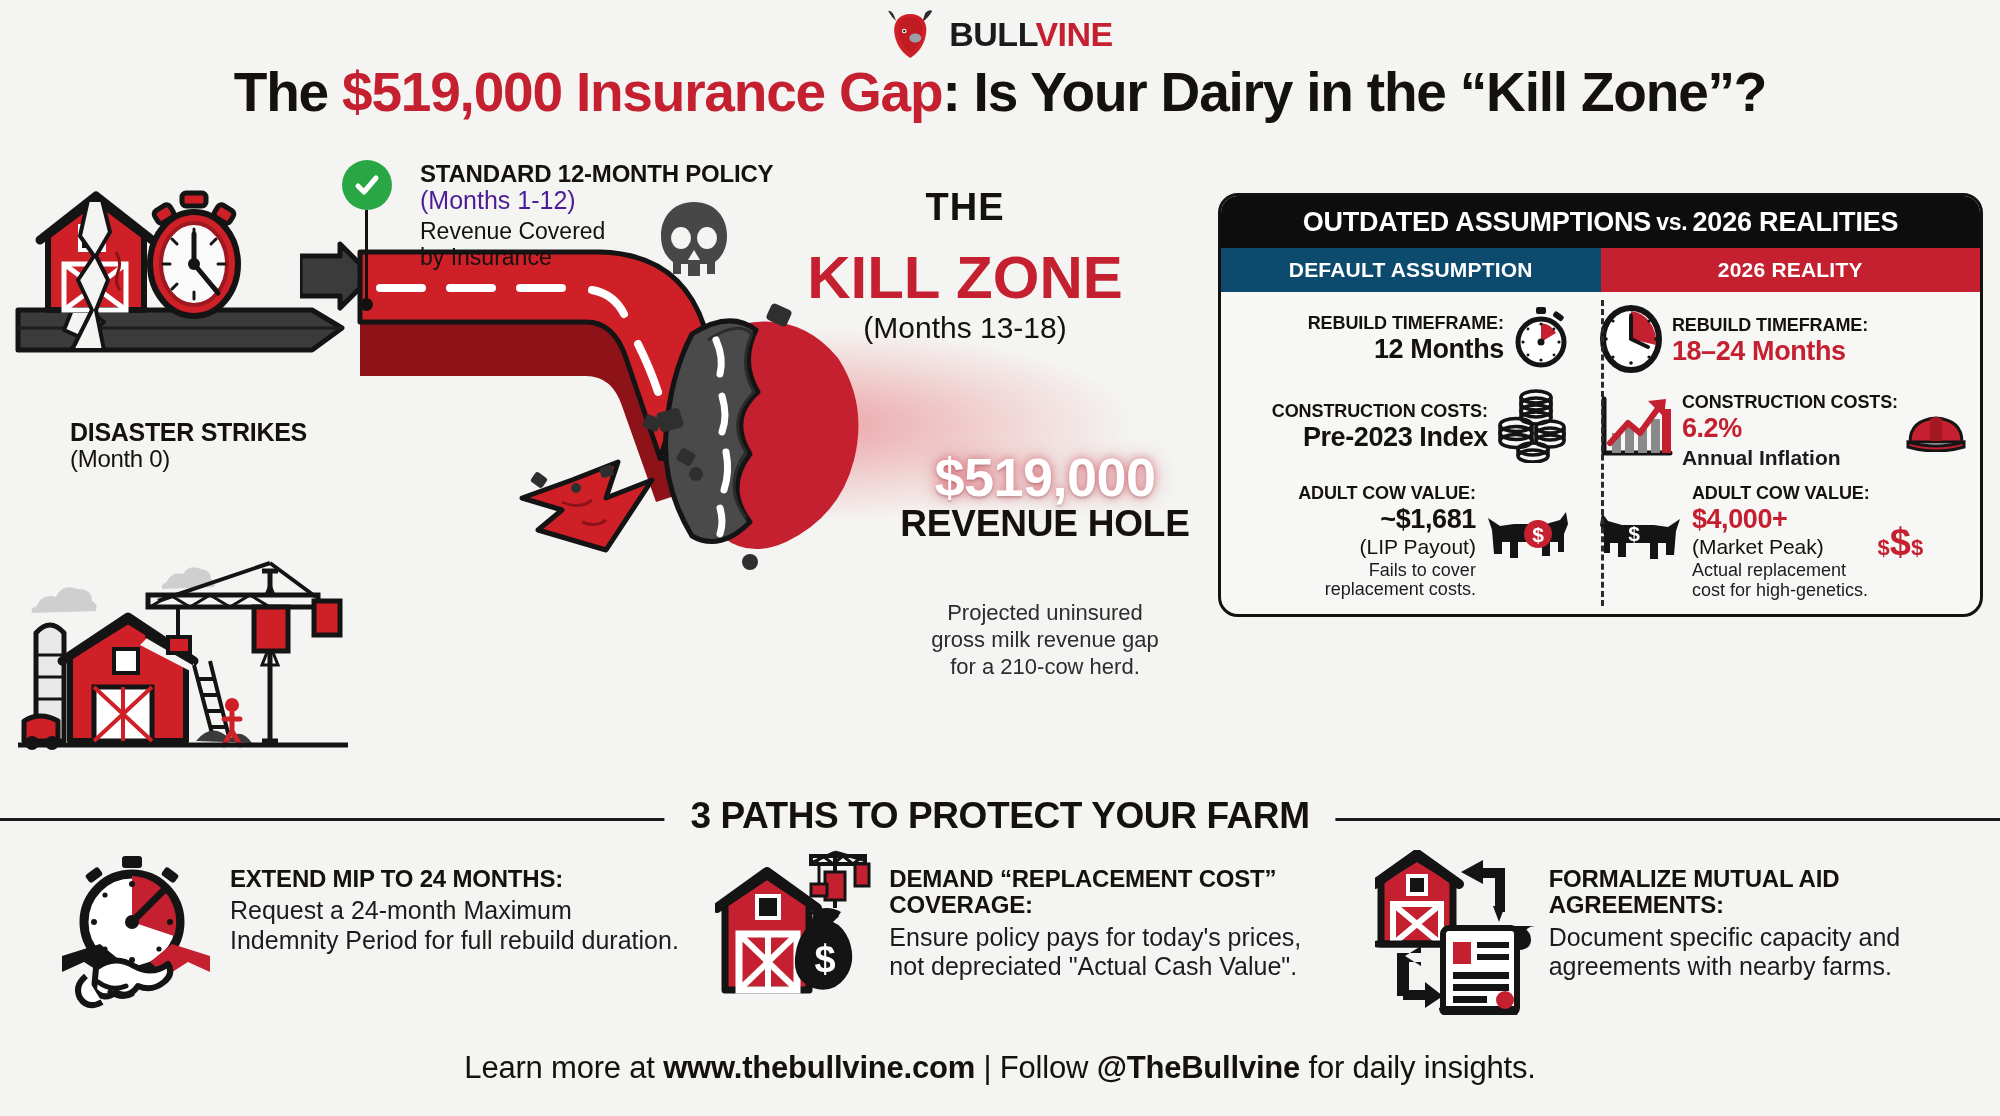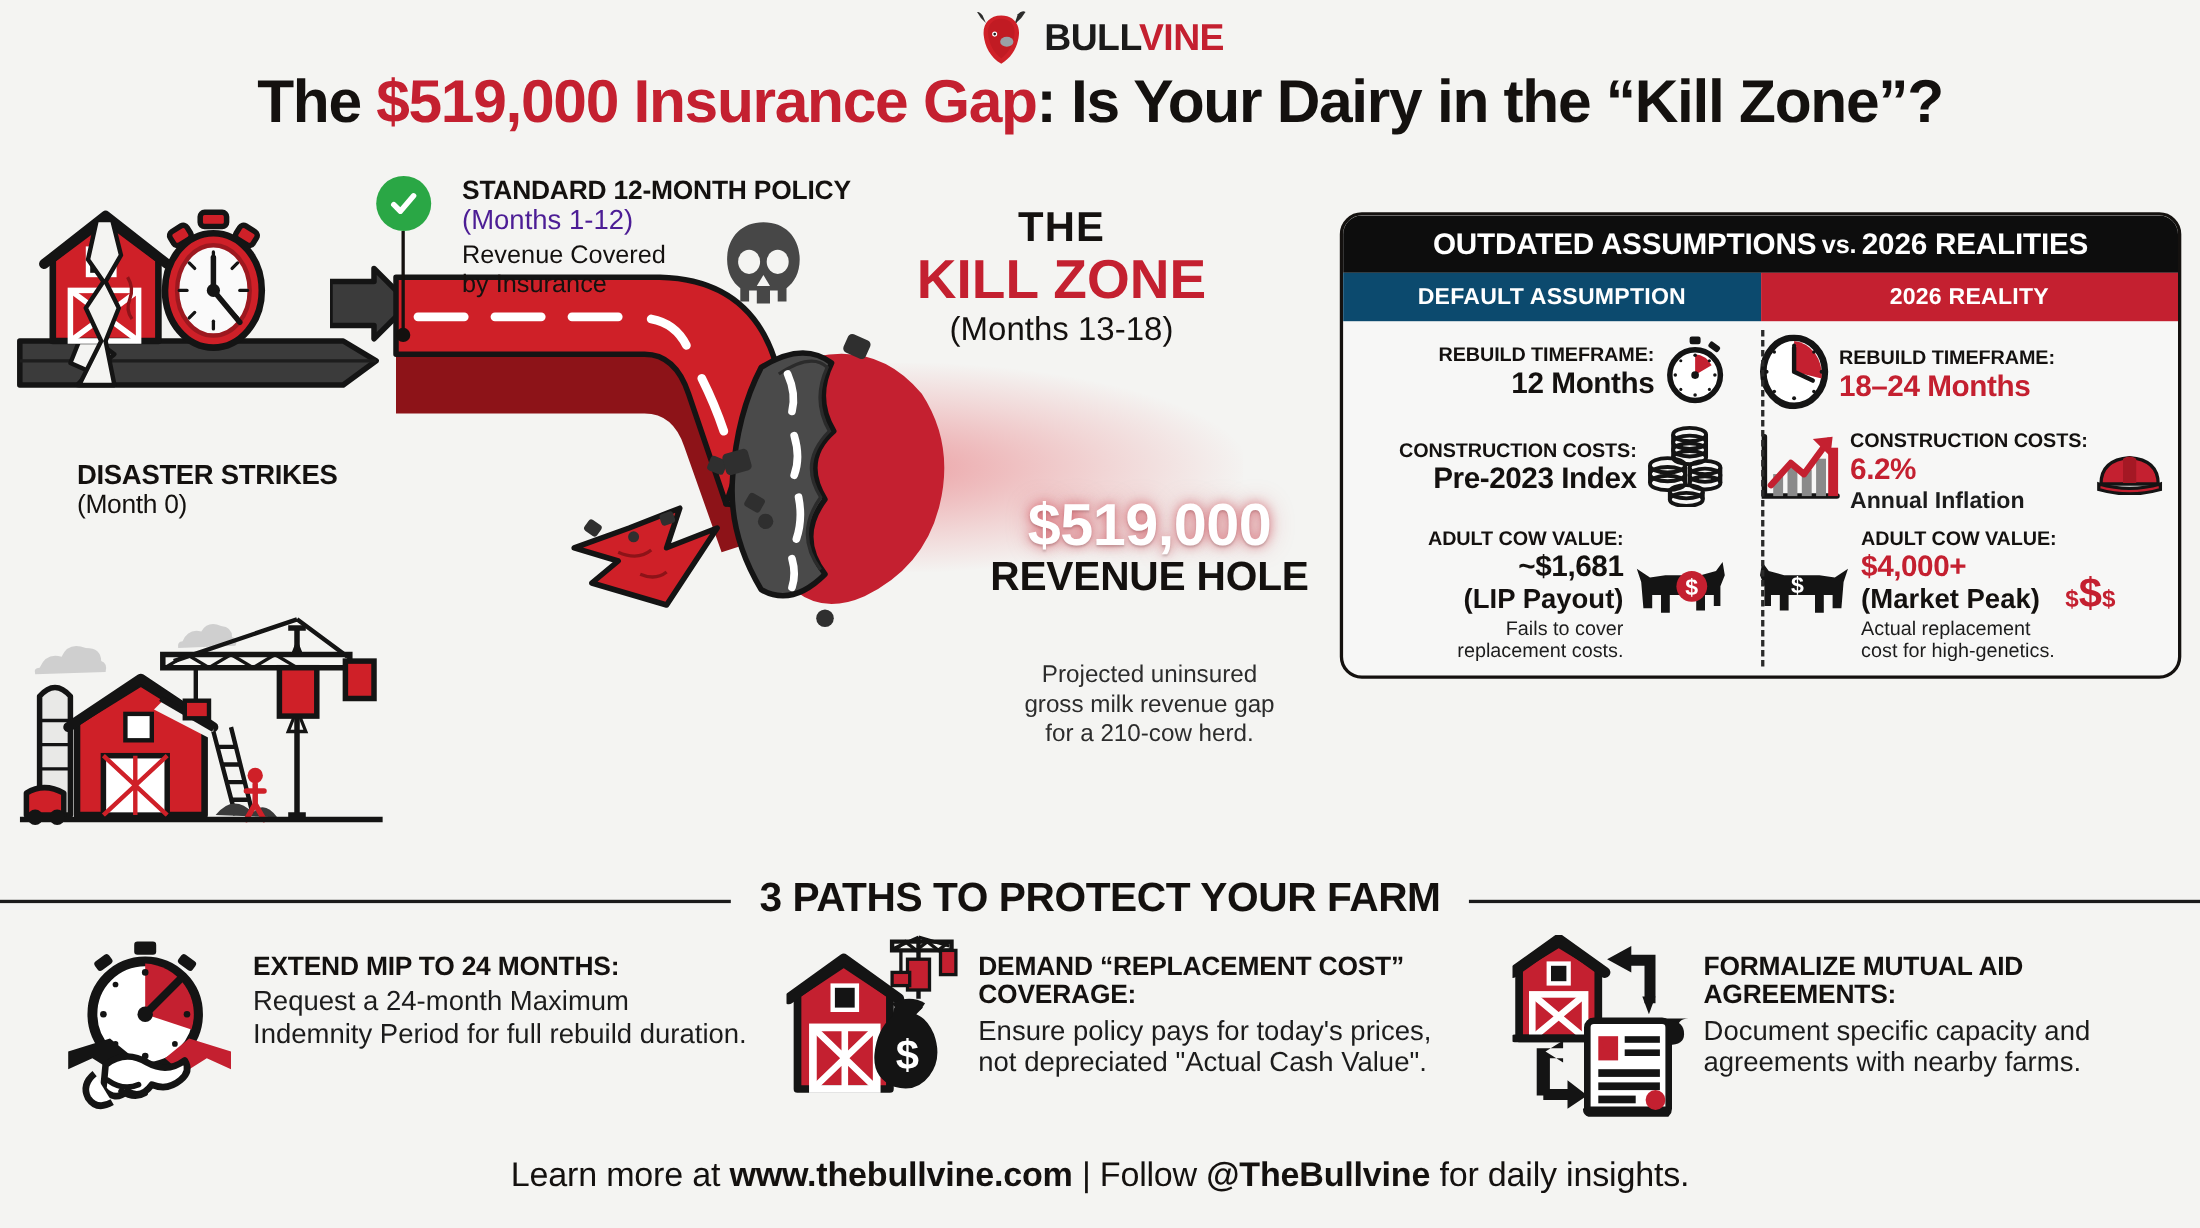--- a/index.html
+++ b/index.html
@@ -55,21 +55,21 @@
   .policy-title { font-size: 24px; font-weight: 800; color: #14110f; letter-spacing: -0.2px; white-space: nowrap; }
   .policy-months { font-size: 25px; font-weight: 400; color: #4c1d95; margin-top: -2px; }
   .policy-body { font-size: 23px; font-weight: 400; color: #14110f; line-height: 1.14; margin-top: 3px; }
 
   
   .skull { position: absolute; left: 655px; top: 200px; width: 78px; height: 92px; }
 
   
   .kz { position: absolute; left: 730px; top: 188px; width: 470px; text-align: center; }
   .kz-the { font-size: 38px; font-weight: 800; color: #14110f; letter-spacing: 1px; line-height: 1; }
-  .kz-main { font-size: 50px; font-weight: 800; color: #c42030; letter-spacing: 0px; line-height: 1.05; margin-top: 2px; }
+  .kz-main { font-size: 60px; font-weight: 800; color: #c42030; letter-spacing: 0px; line-height: 1.05; margin-top: 20px; }
   .kz-months { font-size: 30px; font-weight: 400; color: #14110f; margin-top: 2px; }
 
   
   .hole-svg { position: absolute; left: 600px; top: 300px; width: 400px; height: 300px; }
   .glow {
     position: absolute; left: 800px; top: 330px; width: 330px; height: 190px;
     background: radial-gradient(ellipse at 0% 50%, rgba(226,60,70,0.45) 0%, rgba(226,60,70,0.16) 45%, rgba(226,60,70,0) 72%);
     pointer-events: none;
   }
   .hole-amount {
@@ -109,21 +109,21 @@
     position: absolute; left: 50%; top: 8px; bottom: 8px; width: 0;
     border-left: 3px dashed #2a2a2a;
   }
   .col { flex: 1; display: flex; flex-direction: column; justify-content: space-around; padding: 6px 0; }
   .cell { display: flex; align-items: center; gap: 8px; padding: 0 14px; }
   .cell.left { justify-content: flex-end; text-align: right; }
   .cell.right { justify-content: flex-start; text-align: left; }
   .cell .txt .lbl { font-size: 18px; font-weight: 800; color: #14110f; letter-spacing: -0.1px; white-space: nowrap; }
   .cell .txt .val { font-size: 27px; font-weight: 800; color: #14110f; letter-spacing: -0.4px; white-space: nowrap; }
   .cell .txt .val.red { color: #c42030; }
-  .cell .txt .paren { font-size: 25px; font-weight: 700; color: #14110f; }
+  .cell .txt .paren { font-size: 21px; font-weight: 400; color: #14110f; }
   .cell .txt .note { font-size: 18px; font-weight: 400; color: #1c1c1c; line-height: 1.1; margin-top: 2px; }
   .cell .ico { flex: 0 0 auto; }
 
   
   .sec-rule { position: absolute; top: 818px; left: 0; width: 2000px; height: 3px; background: #1b1b1b; }
   .sec-title {
     position: absolute; top: 795px; left: 50%; transform: translateX(-50%);
     background: #f4f4f2; padding: 0 26px;
     font-size: 37px; font-weight: 800; color: #14110f; letter-spacing: -0.4px; white-space: nowrap;
   }

